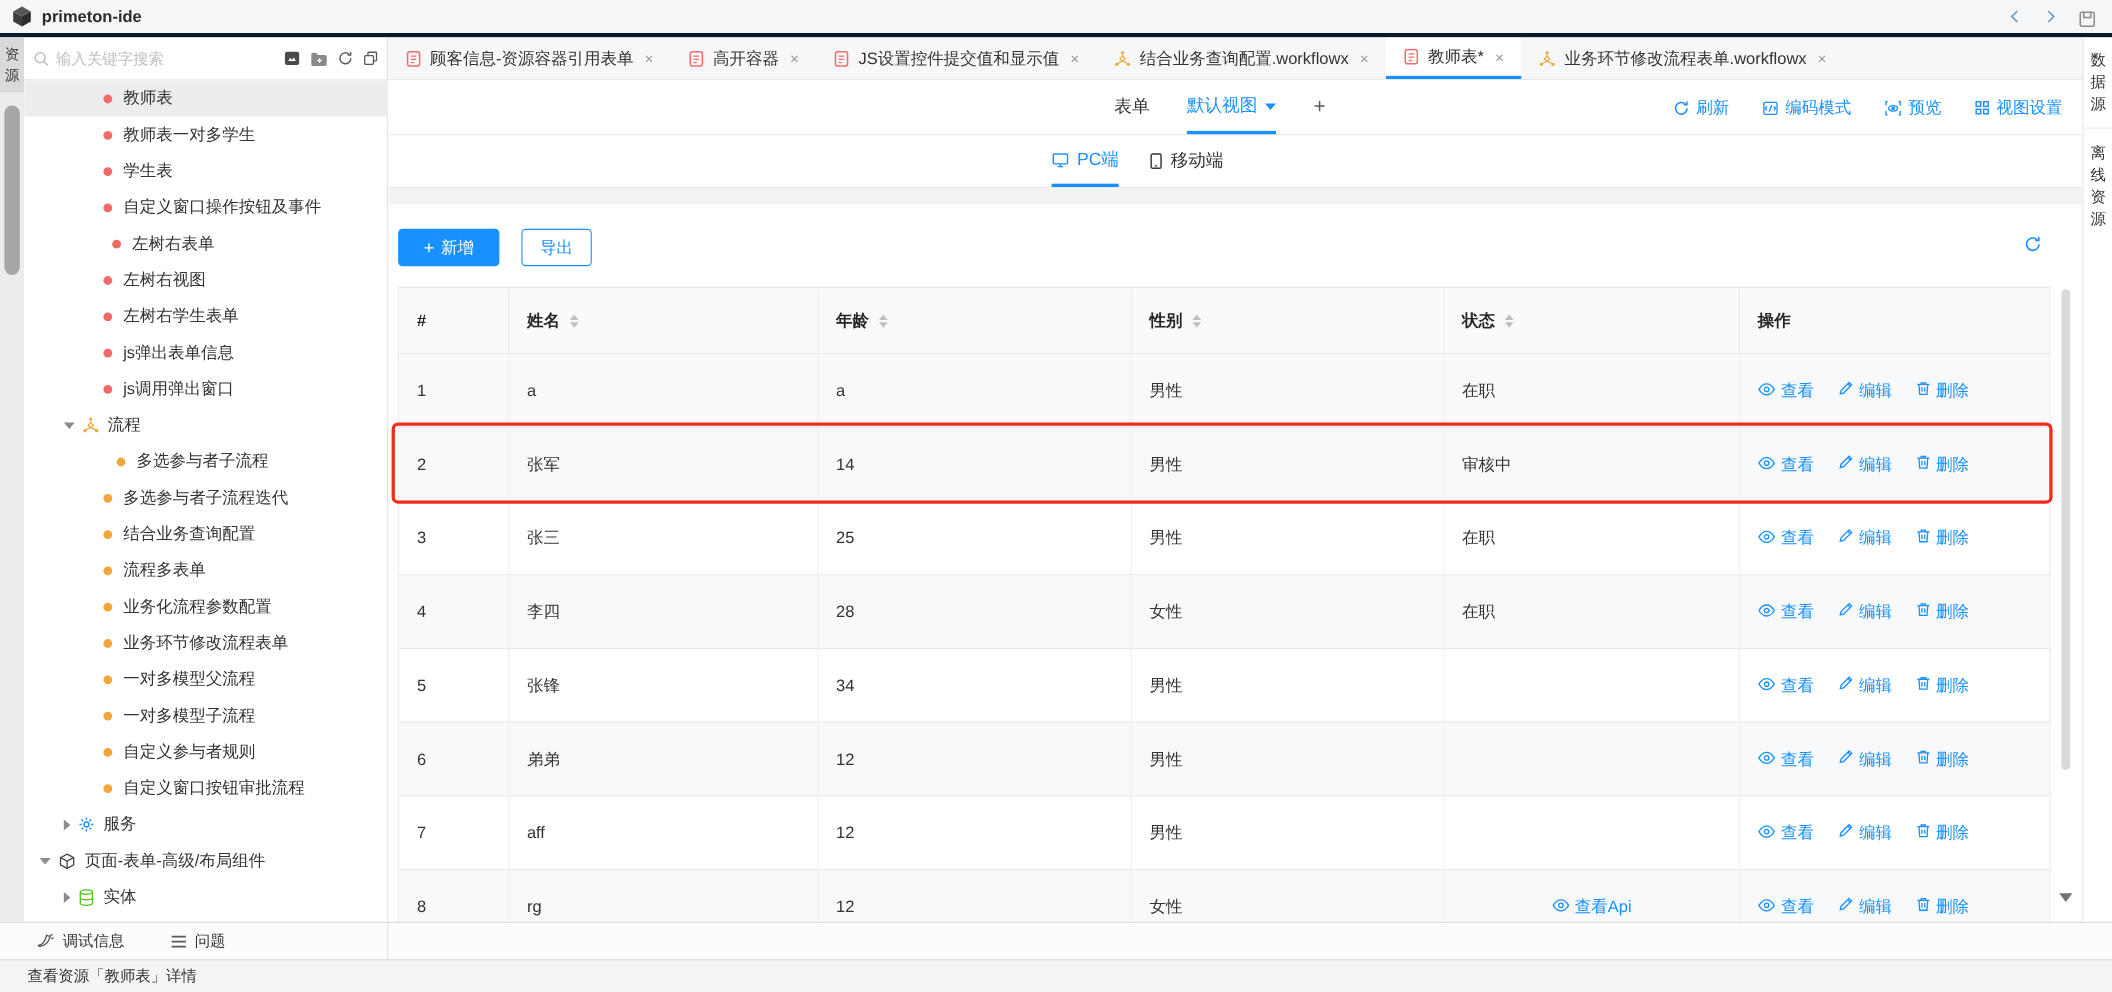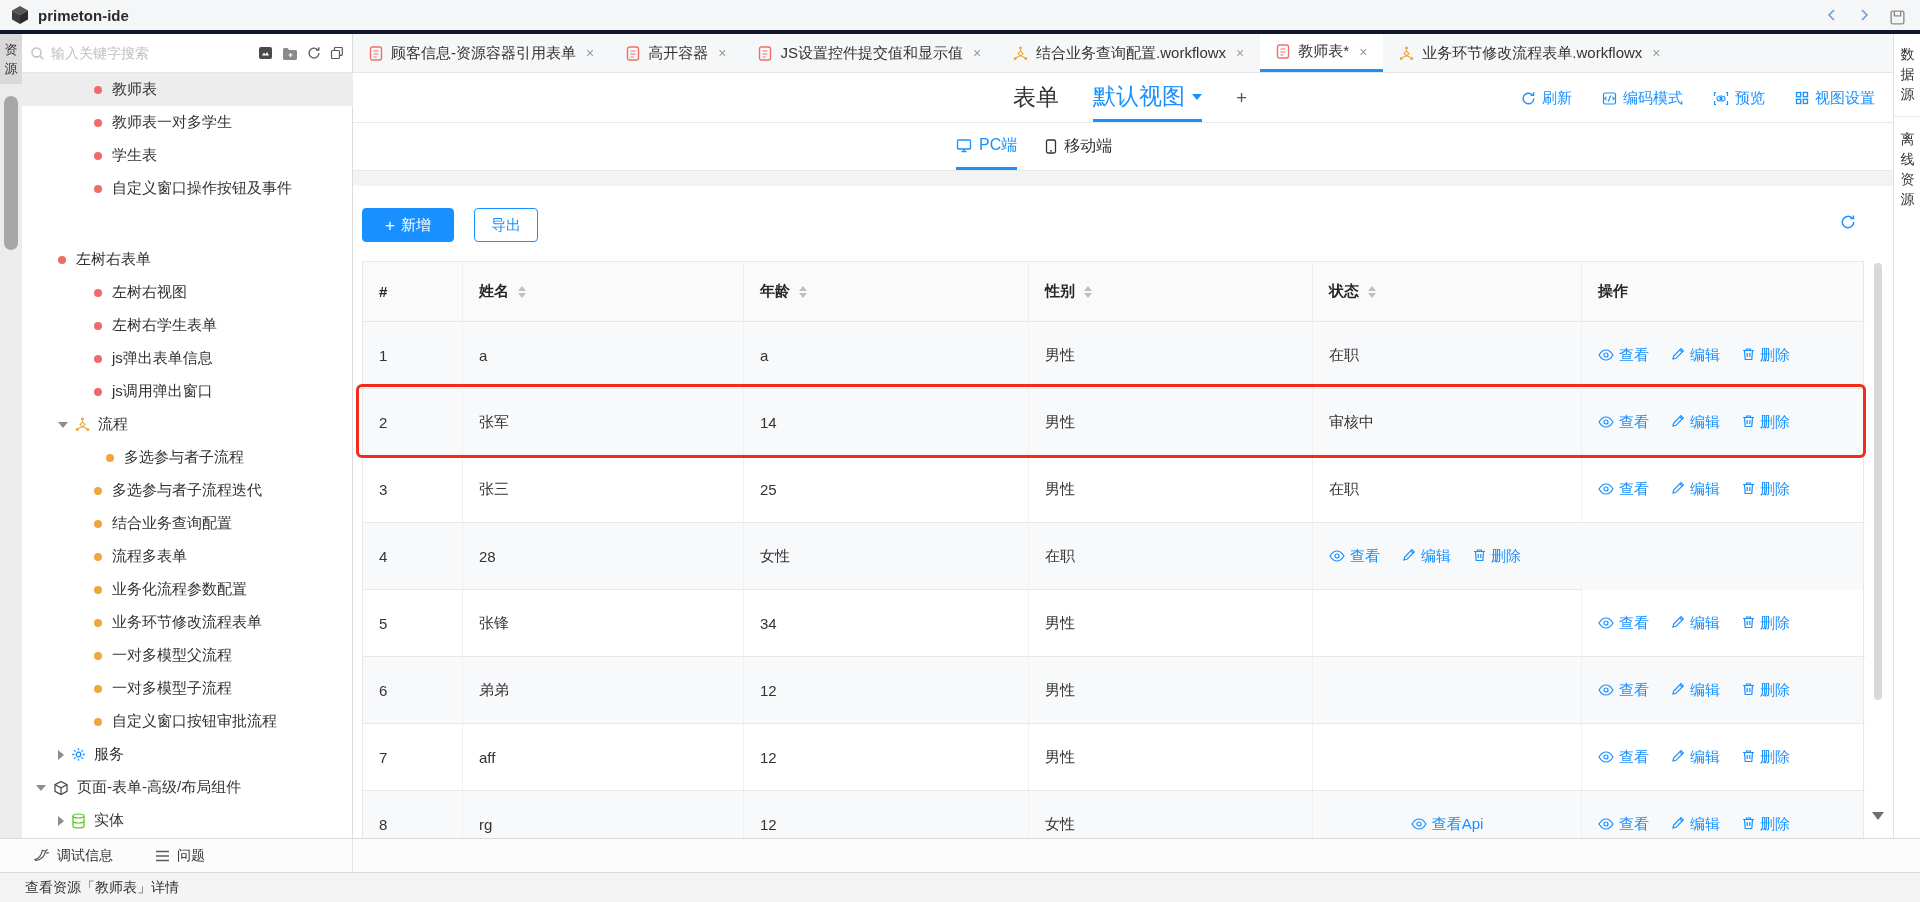--- a/index.html
+++ b/index.html
@@ -50,21 +50,21 @@
 
   
   #right-strip { position:absolute; left:1893px; top:34px; width:27px; height:804px; background:#fff; border-left:1px solid #e0e0e0; }
   #right-strip .v-text { width:27px; padding:10px 0; font-size:14px; line-height:20px; text-align:center; word-break:break-all; color:#333; cursor:pointer; }
   #right-strip .v-div { height:1px; background:#e8e8e8; margin:2px 0; }
 
   
   #main { position:absolute; left:353px; top:73px; width:1540px; height:765px; background:#fff; overflow:hidden; }
   #view-tab-row { position:absolute; left:0; top:0; width:1540px; height:50px; border-bottom:1px solid #e8e8e8; }
   #view-tabs { position:absolute; left:660px; top:0; bottom:0; display:flex; gap:34px; align-items:stretch; }
-  .vtab { display:flex; align-items:center; gap:7px; font-size:23px; color:#333; cursor:pointer; }
+  .vtab { display:flex; align-items:center; gap:7px; font-size:16px; color:#333; cursor:pointer; }
   .vtab.active { color:#1890ff; border-bottom:3px solid #1890ff; }
   .vtab .dd-caret { width:0; height:0; border-left:5px solid transparent; border-right:5px solid transparent; border-top:6px solid #1890ff; margin-top:2px; }
   .vtab.add { font-size:19px; color:#595959; }
   #main-toolbar { position:absolute; right:18px; top:0; height:50px; display:flex; align-items:center; gap:30px; }
   .tool-item { display:flex; align-items:center; gap:6px; color:#1890ff; font-size:15px; cursor:pointer; }
   .tool-item .t-ico { display:flex; }
 
   #device-row { position:absolute; left:0; top:50px; width:1540px; height:48px; border-bottom:1px solid #e8e8e8; }
   #device-tabs { position:absolute; left:603px; top:0; bottom:0; display:flex; gap:28px; align-items:stretch; }
   .dtab { display:flex; align-items:center; gap:7px; font-size:16px; color:#333; cursor:pointer; }
@@ -191,21 +191,21 @@
           <span>教师表一对多学生</span>
         </div>
         <div class="tree-row" style="padding-left: 72px;">
           <span class="dot red"></span>
           <span>学生表</span>
         </div>
         <div class="tree-row" style="padding-left: 72px;">
           <span class="dot red"></span>
           <span>自定义窗口操作按钮及事件</span>
         </div>
-        <div class="tree-row" style="padding-left: 36px; margin-top: 38px;">
+        <div class="tree-row" style="padding-left: 80px;">
           <span class="dot red"></span>
           <span>左树右表单</span>
         </div>
         <div class="tree-row" style="padding-left: 72px;">
           <span class="dot red"></span>
           <span>左树右视图</span>
         </div>
         <div class="tree-row" style="padding-left: 72px;">
           <span class="dot red"></span>
           <span>左树右学生表单</span>
@@ -258,20 +258,24 @@
         <div class="tree-row" style="padding-left: 72px;">
           <span class="dot orange"></span>
           <span>一对多模型父流程</span>
         </div>
         <div class="tree-row" style="padding-left: 72px;">
           <span class="dot orange"></span>
           <span>一对多模型子流程</span>
         </div>
         <div class="tree-row" style="padding-left: 72px;">
           <span class="dot orange"></span>
+          <span>自定义参与者规则</span>
+        </div>
+        <div class="tree-row" style="padding-left: 72px;">
+          <span class="dot orange"></span>
           <span>自定义窗口按钮审批流程</span>
         </div>
         <div class="tree-row" style="padding-left: 36px;">
           <span class="caret right"></span>
           <span class="tree-ico ico-gear">
             <svg width="15" height="15" viewBox="0 0 15 15" fill="none" stroke="currentColor" stroke-width="1.3">
               <circle cx="7.5" cy="7.5" r="2.3"></circle>
               <path d="M7.5 1.2v2.1M7.5 11.7v2.1M1.2 7.5h2.1M11.7 7.5h2.1M3.1 3.1l1.5 1.5M10.4 10.4l1.5 1.5M11.9 3.1l-1.5 1.5M4.6 10.4l-1.5 1.5"></path>
             </svg>
           </span>
@@ -594,20 +598,21 @@
             <span class="link">
               <span><svg width="13" height="14" viewBox="0 0 13 14" fill="none" stroke="currentColor" stroke-width="1.2">
                   <path d="M1 3.5h11M4.5 3.5V2h4v1.5M2.5 3.5l.7 9h6.6l.7-9M5.2 6v4M7.8 6v4"></path>
                 </svg></span>
               <span>删除</span>
             </span>
           </div>
         </div>
         <div class="t-row shaded">
           <div class="td">4</div>
+          <div class="td">李四</div>
           <div class="td">28</div>
           <div class="td">女性</div>
           <div class="td">在职</div>
           <div class="td actions">
             <span class="link">
               <span><svg width="16" height="12" viewBox="0 0 16 12" fill="none" stroke="currentColor" stroke-width="1.2">
                   <path d="M1 6c2-3.3 4.3-5 7-5s5 1.7 7 5c-2 3.3-4.3 5-7 5S3 9.3 1 6z"></path>
                   <circle cx="8" cy="6" r="2"></circle>
                 </svg></span>
               <span>查看</span>

